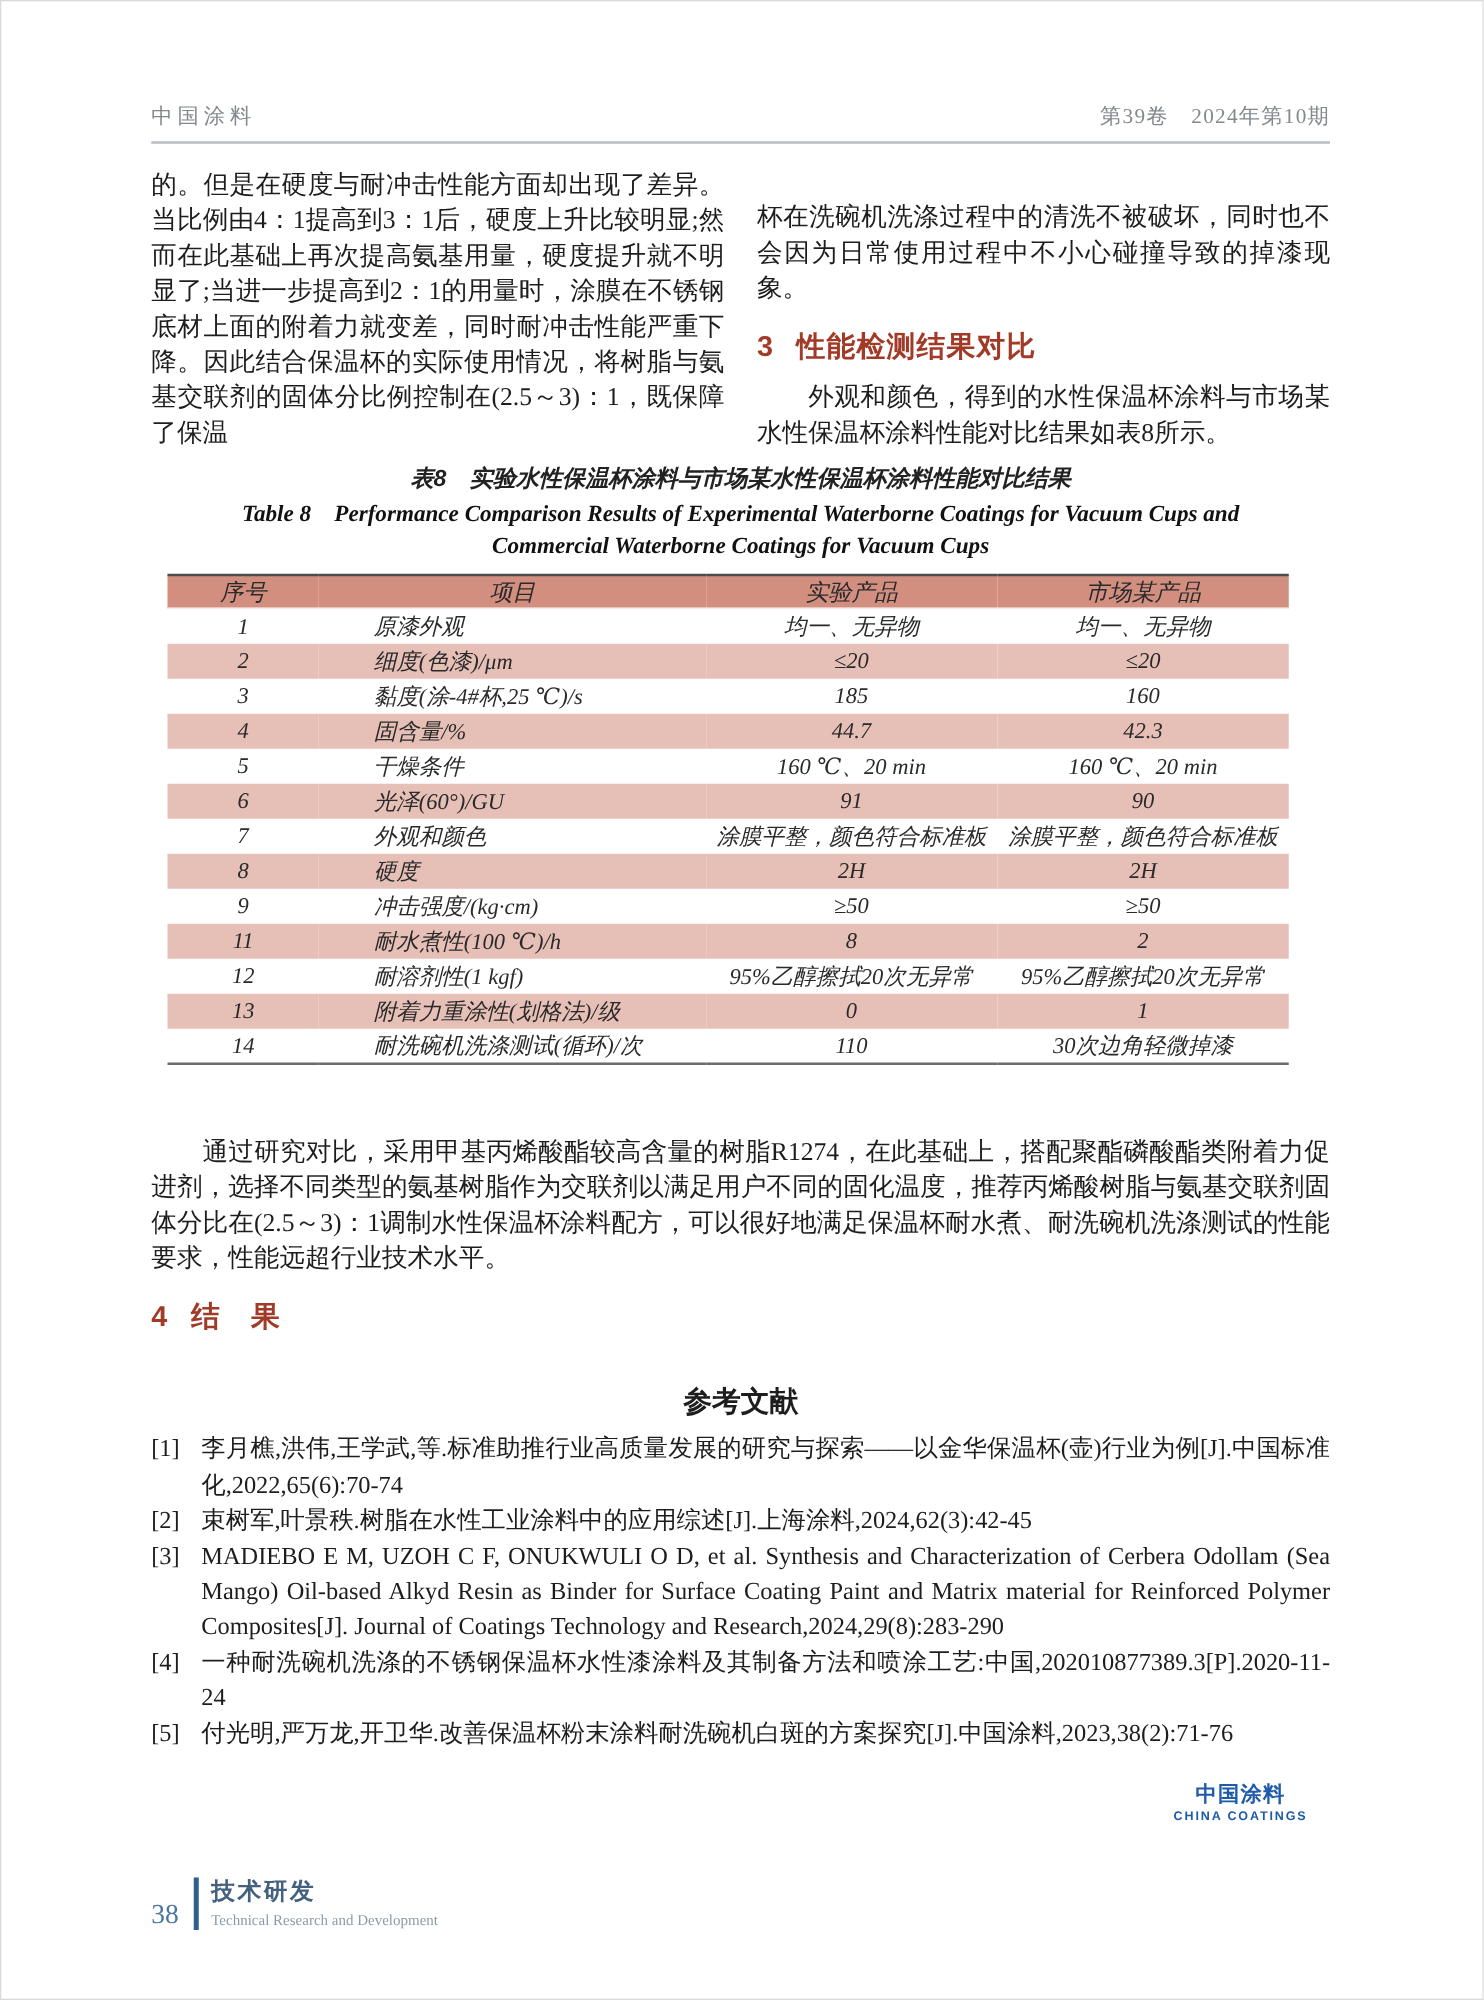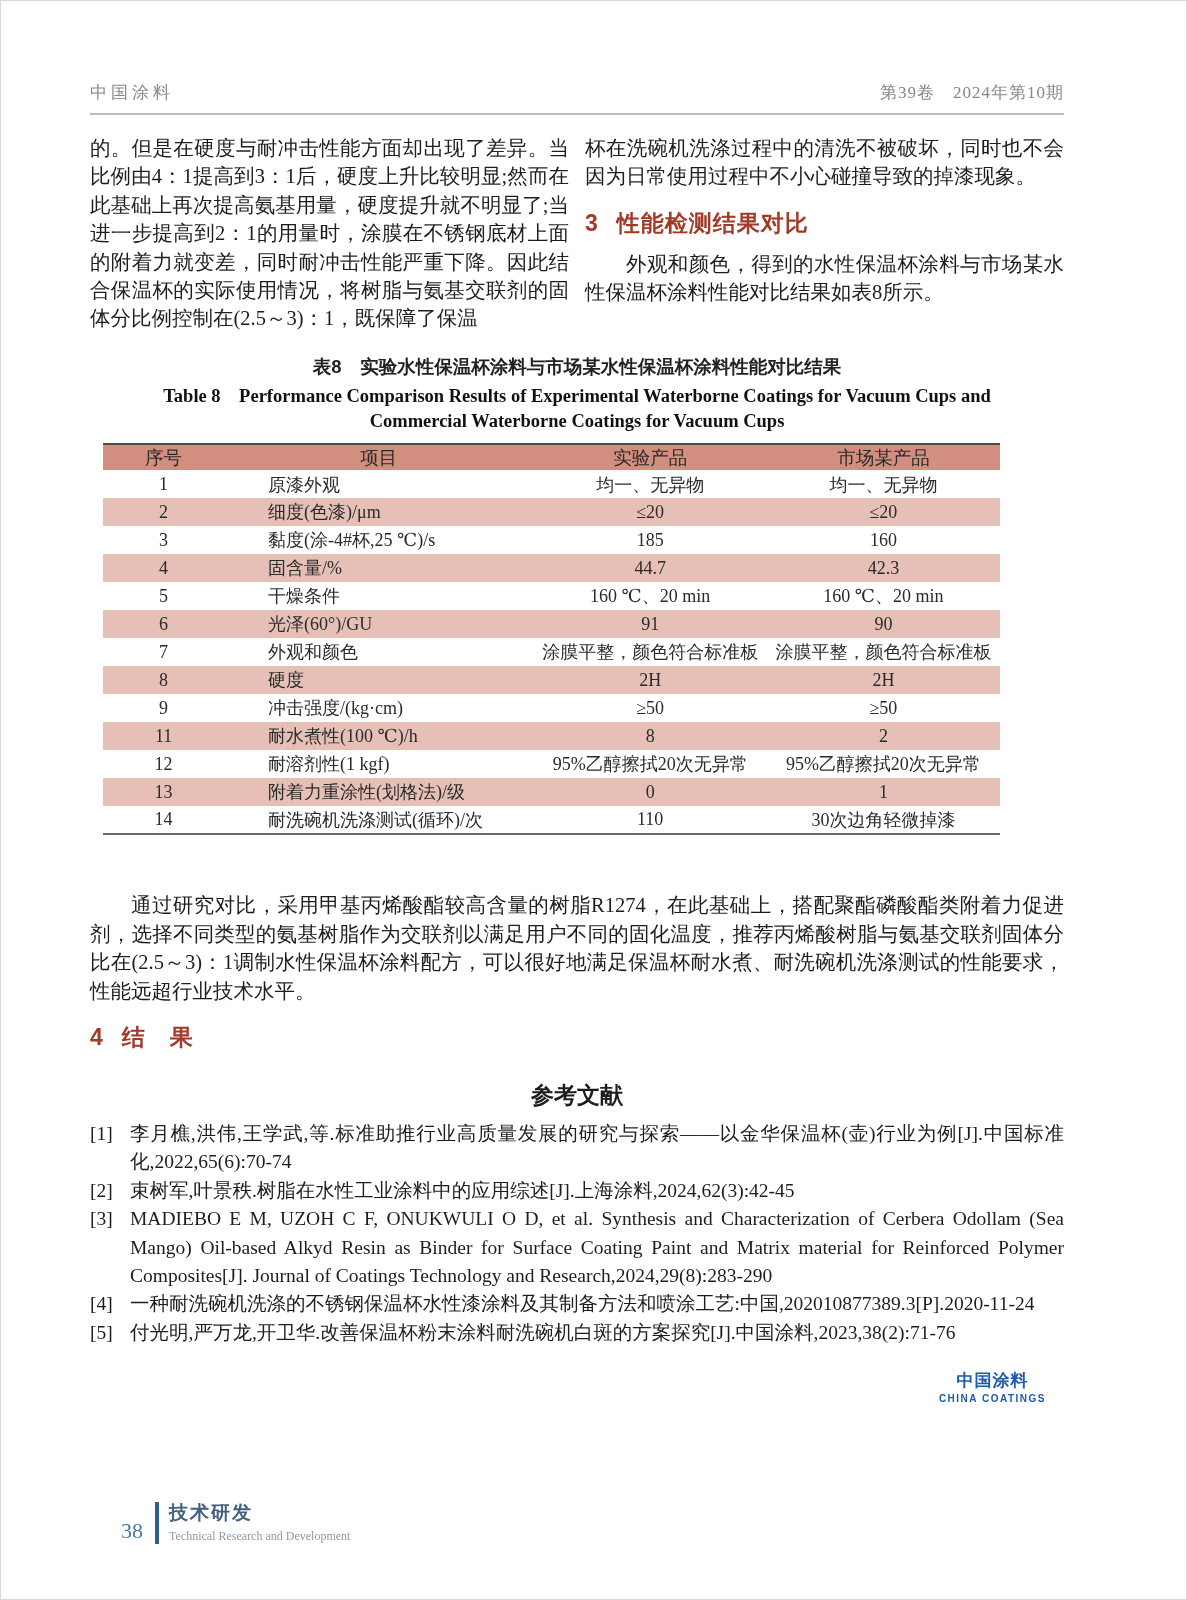--- a/index.html
+++ b/index.html
@@ -5,40 +5,40 @@
   * { margin: 0; padding: 0; box-sizing: border-box; }
   html, body { background: #ffffff; }
   body { width: 1187px; font-family: "Liberation Serif", "DejaVu Serif", serif; }
 
   .page {
     position: relative;
     width: 1187px;
     height: 1600px;
     background: #fff;
     border: 1px solid #d9d9d9;
-    padding: 80px 122px 0 89px;
+    padding: 80px 122px 0 120px;
     overflow: hidden;
     color: #1d1d1d;
   }
 
   
   .pg-header {
     display: flex;
     justify-content: space-between;
     align-items: flex-end;
     color: #83888e;
     font-size: 17px;
     padding-bottom: 9px;
     border-bottom: 2px solid #b9bec4;
   }
   .pg-header .journal { letter-spacing: 4px; }
   .pg-header .issue { letter-spacing: 1px; }
 
   
-  .cols { display: flex; gap: 16px; }
+  .cols { display: flex; gap: 26px; align-items: flex-end; }
   .col { flex: 1 1 0; min-width: 0; }
   .top-cols { margin-top: 19px; }
   .bottom-cols { margin-top: 56px; flex-direction: column; }
 
   .body-text {
     font-size: 20.5px;
     line-height: 28.4px;
     text-align: justify;
     text-indent: 2em;
   }
@@ -48,21 +48,21 @@
     font-family: "Liberation Sans", "DejaVu Sans", sans-serif;
     color: #a23a28;
     font-size: 23px;
     font-weight: bold;
     margin: 17px 0 11px 0;
     letter-spacing: 1px;
   }
   .sec-head .sec-num { margin-right: 18px; }
 
   
-  .table-wrap { margin-top: 21px; }
+  .table-wrap { margin-top: 9px; font-style: italic; }
   .cap-zh {
     text-align: center;
     font-family: "Liberation Sans", "DejaVu Sans", sans-serif;
     font-weight: bold;
     font-size: 18.5px;
     color: #222;
   }
   .cap-en {
     text-align: center;
     font-weight: bold;

